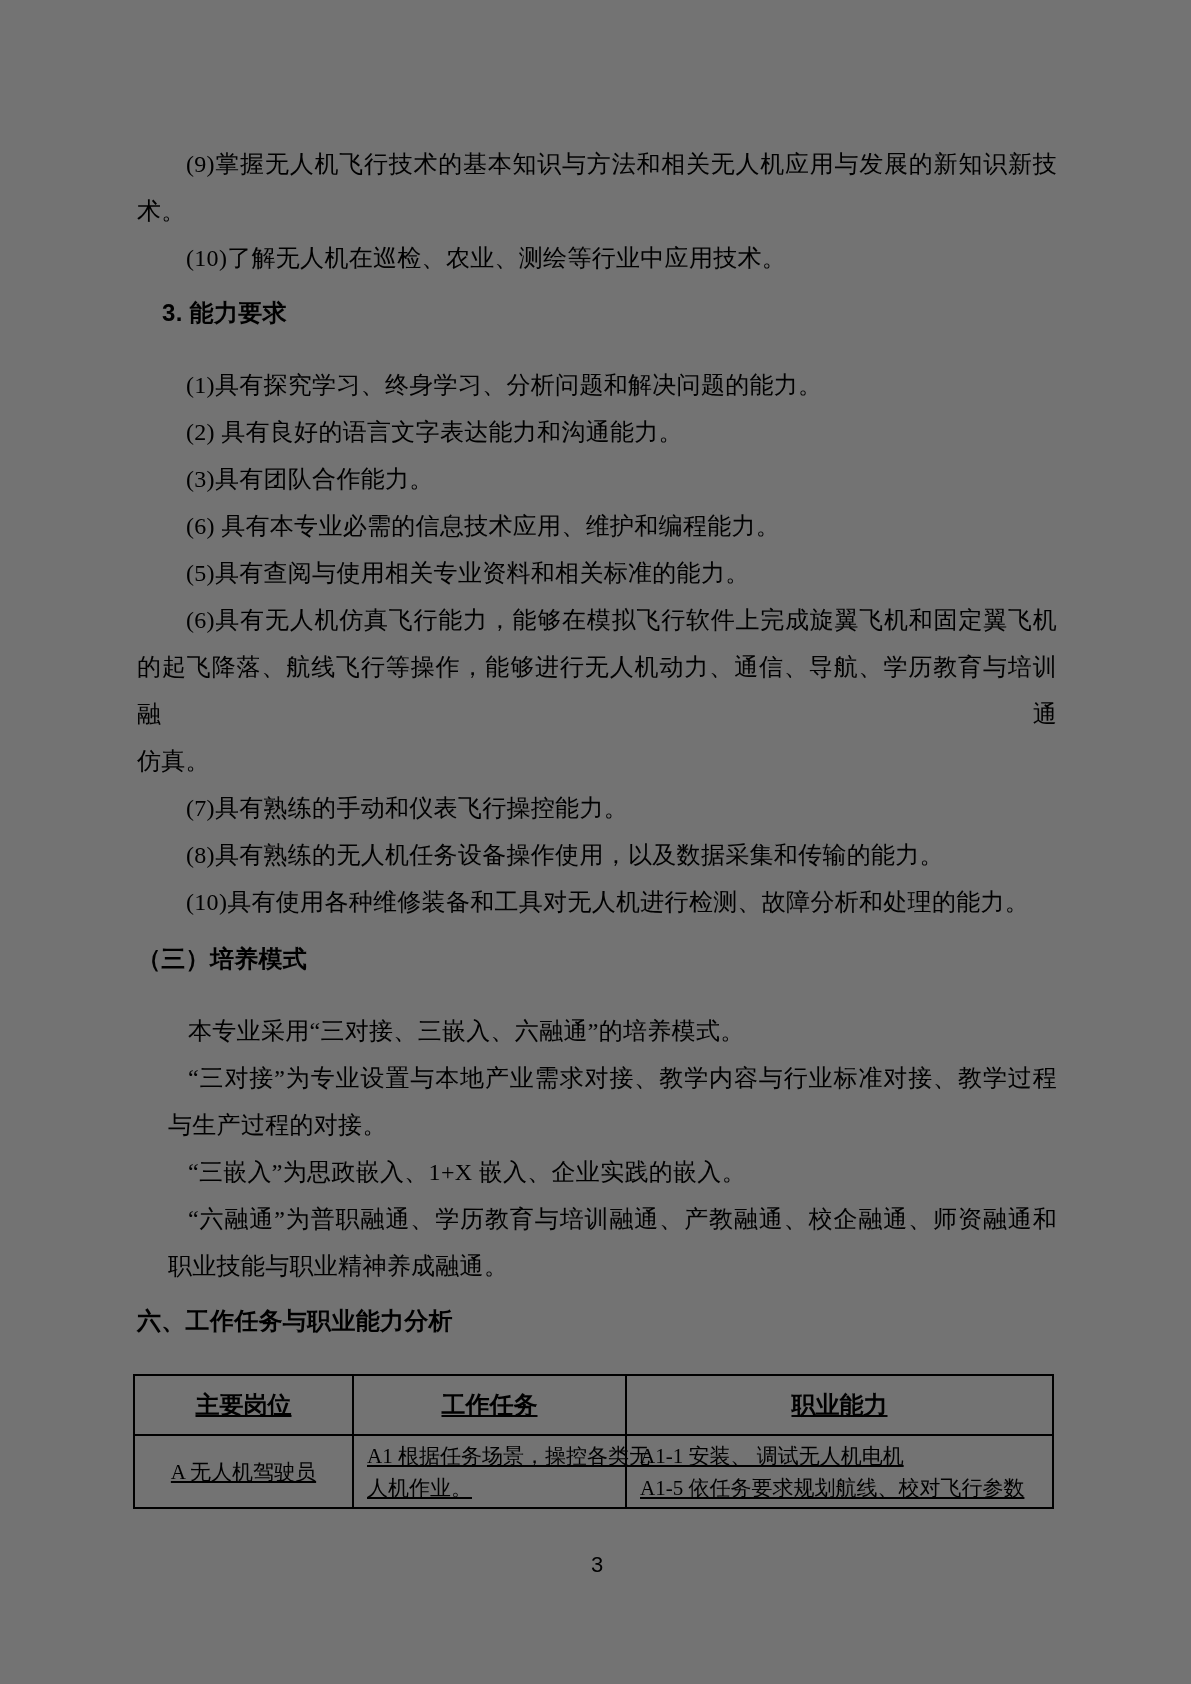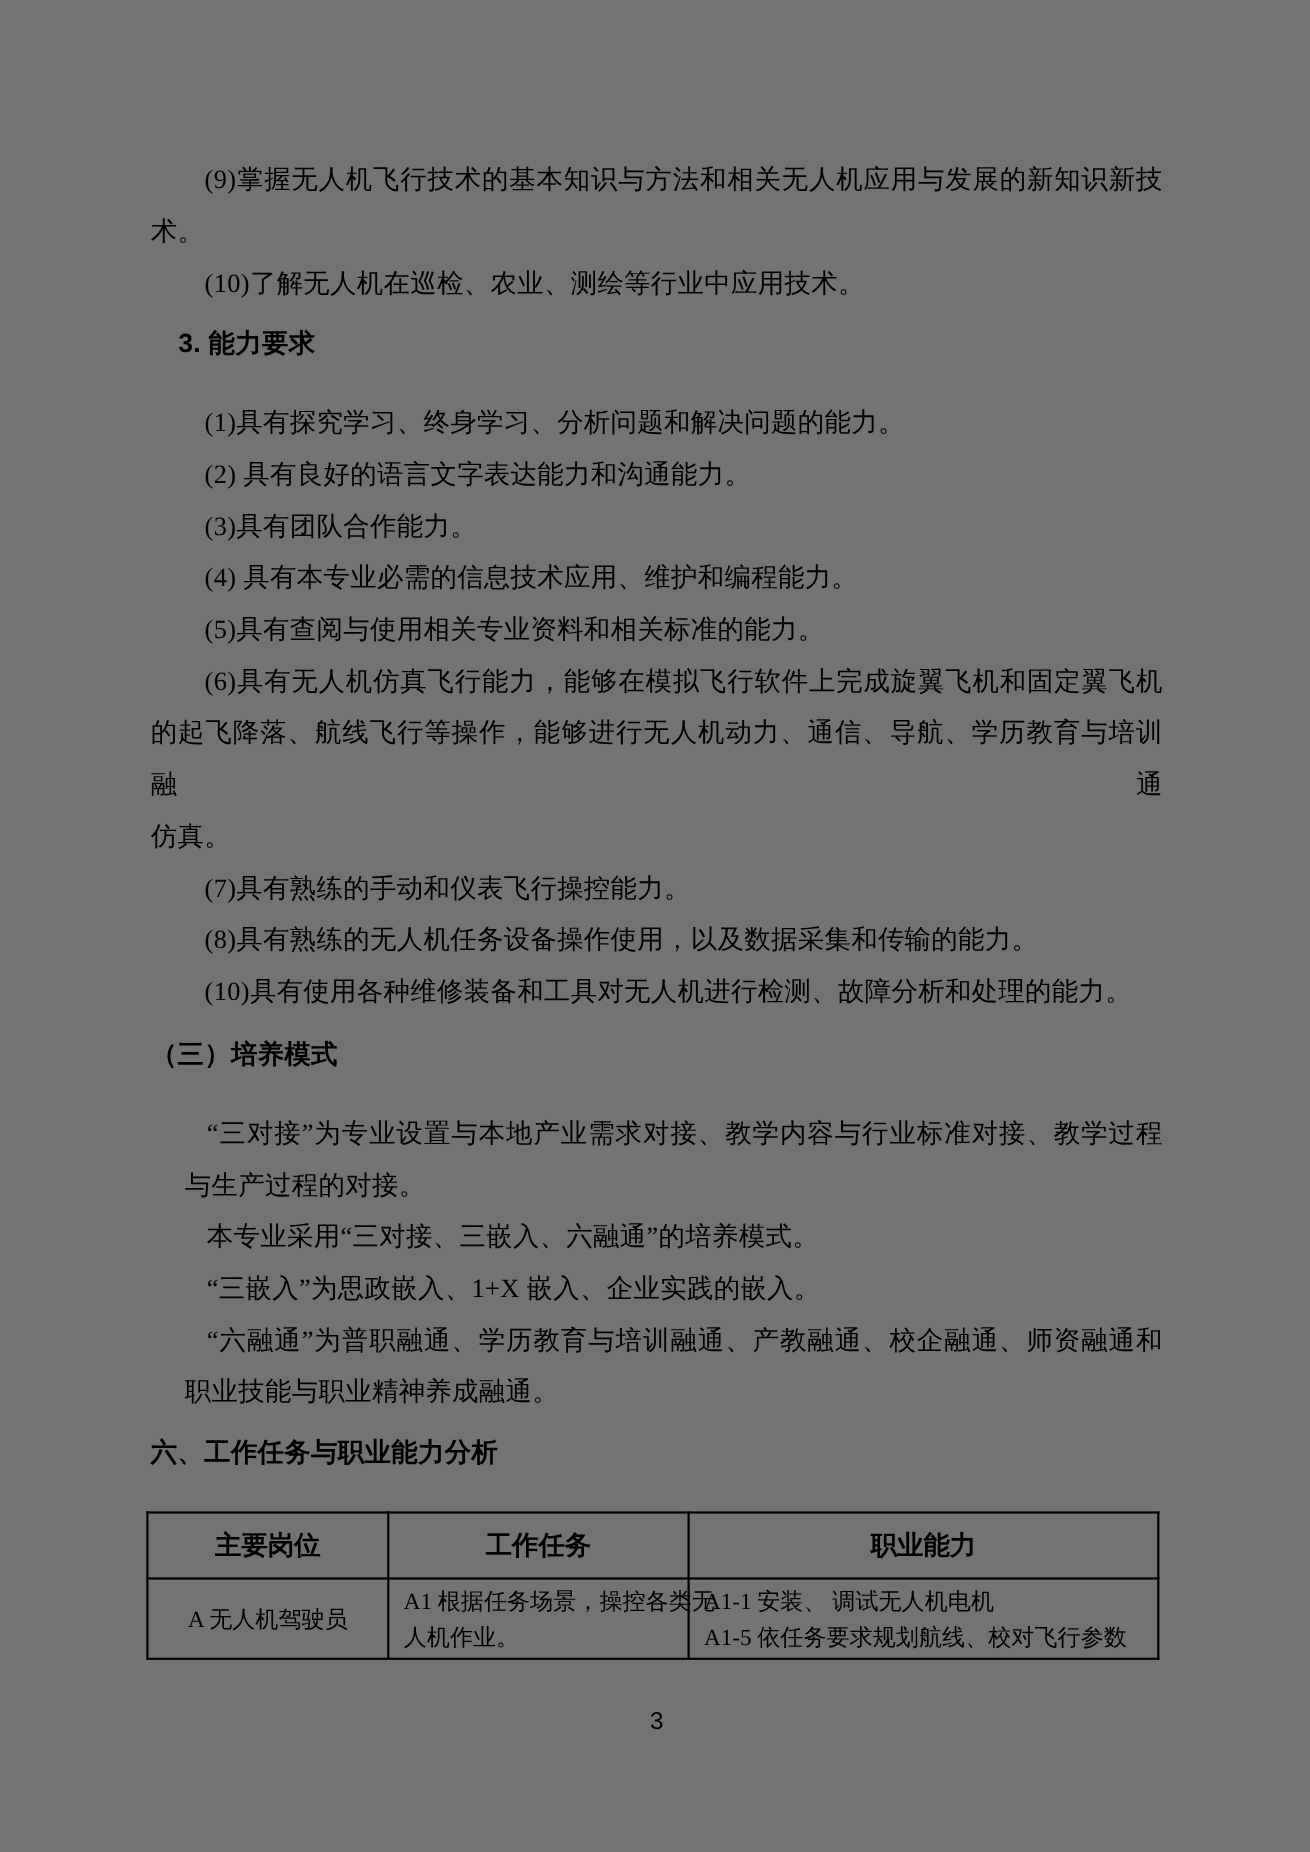--- a/index.html
+++ b/index.html
@@ -54,20 +54,21 @@
   table.worktable {
     border-collapse: collapse;
     table-layout: fixed;
     width: 919px;
     margin: 30px 0 0 -4px;
   }
   .worktable th, .worktable td {
     border: 2px solid #000000;
     padding: 3px;
     vertical-align: middle;
+    text-decoration: underline;
   }
   .worktable col.c1 { width: 219px; }
   .worktable col.c2 { width: 273px; }
   .worktable col.c3 { width: 427px; }
   .worktable th {
     height: 52px;
     font-family: "Liberation Sans", "DejaVu Sans", sans-serif;
     font-weight: bold;
     font-size: 24px;
     text-align: center;
@@ -113,21 +114,21 @@
         <div class="para">
           <div class="line first">(1)具有探究学习、终身学习、分析问题和解决问题的能力。</div>
         </div>
         <div class="para">
           <div class="line first">(2) 具有良好的语言文字表达能力和沟通能力。</div>
         </div>
         <div class="para">
           <div class="line first">(3)具有团队合作能力。</div>
         </div>
         <div class="para">
-          <div class="line first">(4) 具有本专业必需的信息技术应用、维护和编程能力。</div>
+          <div class="line first">(6) 具有本专业必需的信息技术应用、维护和编程能力。</div>
         </div>
         <div class="para">
           <div class="line first">(5)具有查阅与使用相关专业资料和相关标准的能力。</div>
         </div>
         <div class="para">
           <div class="line first j">(6)具有无人机仿真飞行能力，能够在模拟飞行软件上完成旋翼飞机和固定翼飞机</div>
           <div class="line j">的起飞降落、航线飞行等操作，能够进行无人机动力、通信、导航、学历教育与培训融通</div>
           <div class="line">仿真。</div>
         </div>
         <div class="para">
@@ -136,25 +137,25 @@
         <div class="para">
           <div class="line first">(8)具有熟练的无人机任务设备操作使用，以及数据采集和传输的能力。</div>
         </div>
         <div class="para">
           <div class="line first">(10)具有使用各种维修装备和工具对无人机进行检测、故障分析和处理的能力。</div>
         </div>
         <div class="h-big h1a">
           <div class="line">（三）培养模式</div>
         </div>
         <div class="para sec3">
+          <div class="line first">本专业采用“三对接、三嵌入、六融通”的培养模式。</div>
+        </div>
+        <div class="para sec3">
           <div class="line first j">“三对接”为专业设置与本地产业需求对接、教学内容与行业标准对接、教学过程</div>
           <div class="line">与生产过程的对接。</div>
-        </div>
-        <div class="para sec3">
-          <div class="line first">本专业采用“三对接、三嵌入、六融通”的培养模式。</div>
         </div>
         <div class="para sec3">
           <div class="line first">“三嵌入”为思政嵌入、1+X 嵌入、企业实践的嵌入。</div>
         </div>
         <div class="para sec3">
           <div class="line first j">“六融通”为普职融通、学历教育与培训融通、产教融通、校企融通、师资融通和</div>
           <div class="line">职业技能与职业精神养成融通。</div>
         </div>
         <div class="h-big h1b">
           <div class="line">六、工作任务与职业能力分析</div>

